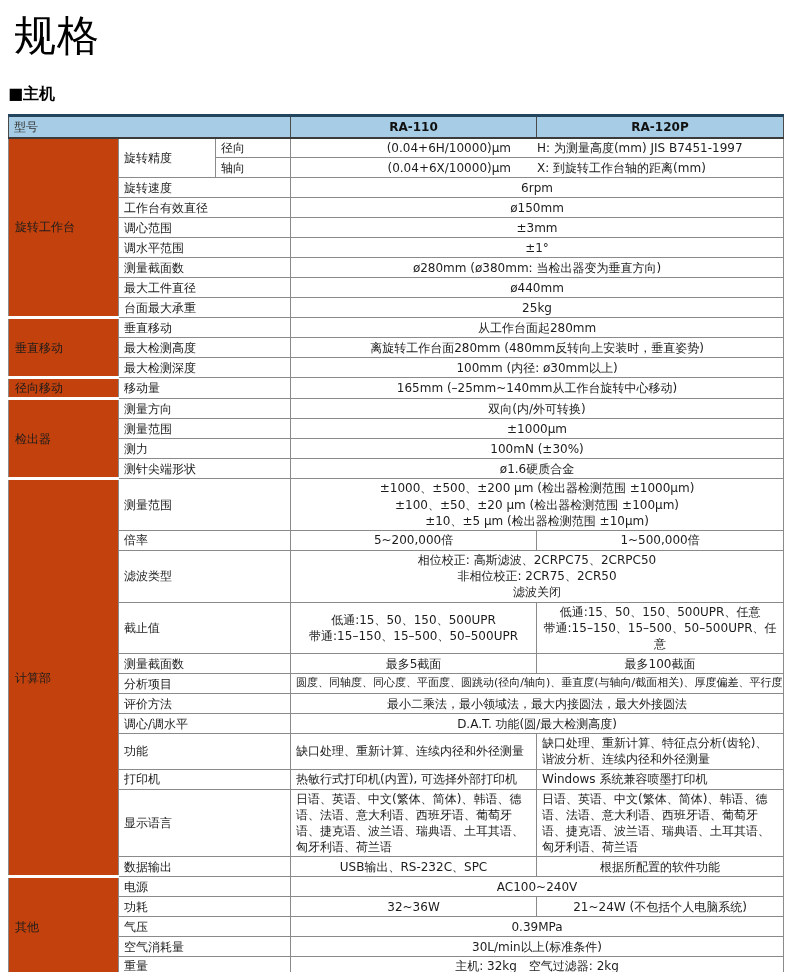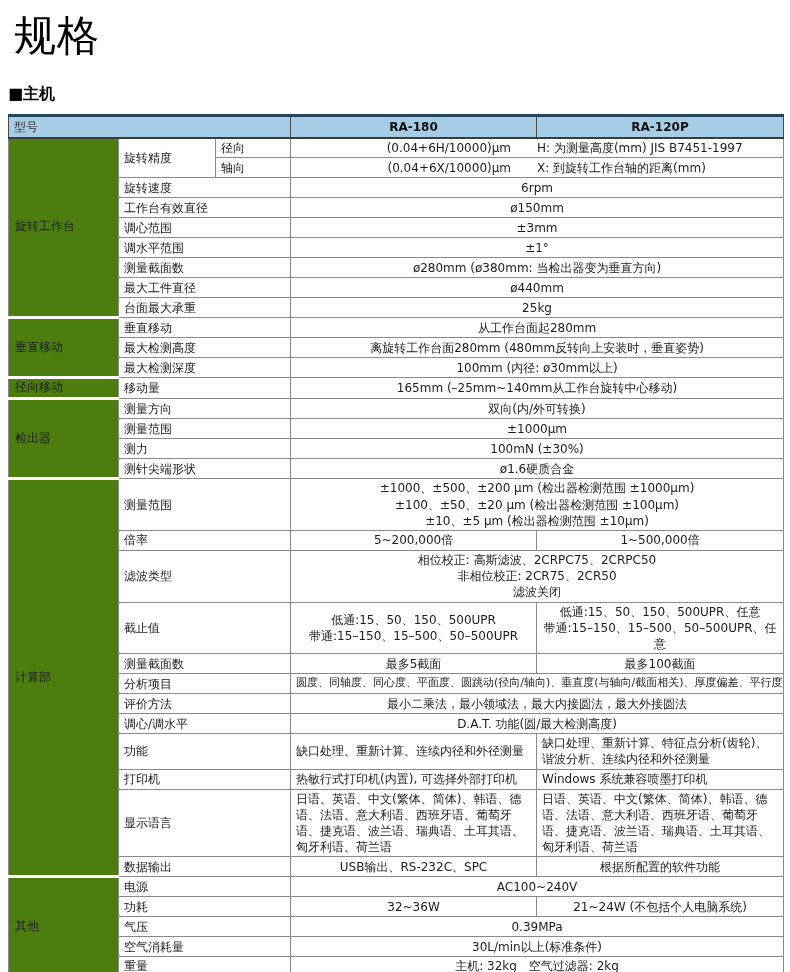--- a/index.html
+++ b/index.html
@@ -49,24 +49,23 @@
   tr.h3{height:48px;}
   tr.hdr{height:22px;margin-top:14px;}
   tr.hdr td{
     background:#a6cde5;
     border-color:#4a4a4a;
     border-bottom:2px solid #3b3b3b;
   }
   td.hd-model{text-align:left;color:#333;}
   td.hd{text-align:center;font-weight:bold;color:#111;}
   td.sec{
-    background:#4d7c0f;
+    background:#c2410c;
     text-align:left;
     padding-left:6px;
-    font-family:Liberation Mono, monospace;
   }
   td.sec.gap{border-top:3px solid #ffffff;}
   td.lbl,td.sub{text-align:left;background:#fff;}
   td.val{text-align:center;}
   td.left{text-align:left;}
   .pre{white-space:pre-line;}
   .fs11{font-size:11px;white-space:nowrap;}
   .fx{display:flex;align-items:center;width:100%;}
   .fx .f{flex:0 0 50%;text-align:right;padding-right:26px;box-sizing:border-box;}
   .fx .n{flex:1;text-align:left;}
@@ -83,21 +82,21 @@
       <col class="c1">
         <col class="c2">
         <col class="c3">
         <col class="c4">
         <col class="c5">
     </colgroup>
 
     <tbody>
         <tr class="hdr">
       <td class="hd-model" colspan="3">型号</td>
-      <td class="hd">RA-180</td>
+      <td class="hd">RA-110</td>
       <td class="hd">RA-120P</td>
     </tr>
 
     <tr>
       <td class="sec" rowspan="9">旋转工作台</td>
       <td class="lbl" rowspan="2">旋转精度</td>
       <td class="sub">径向</td>
       <td class="val" colspan="2">
         <div class="fx">
           <span class="f">(0.04+6H/10000)μm</span>

